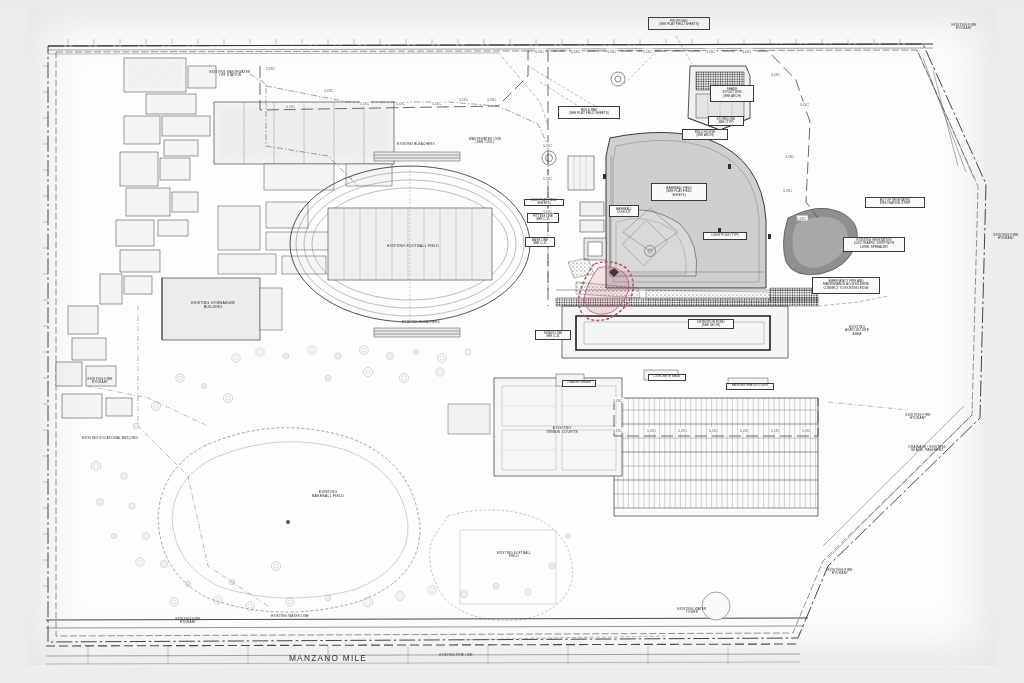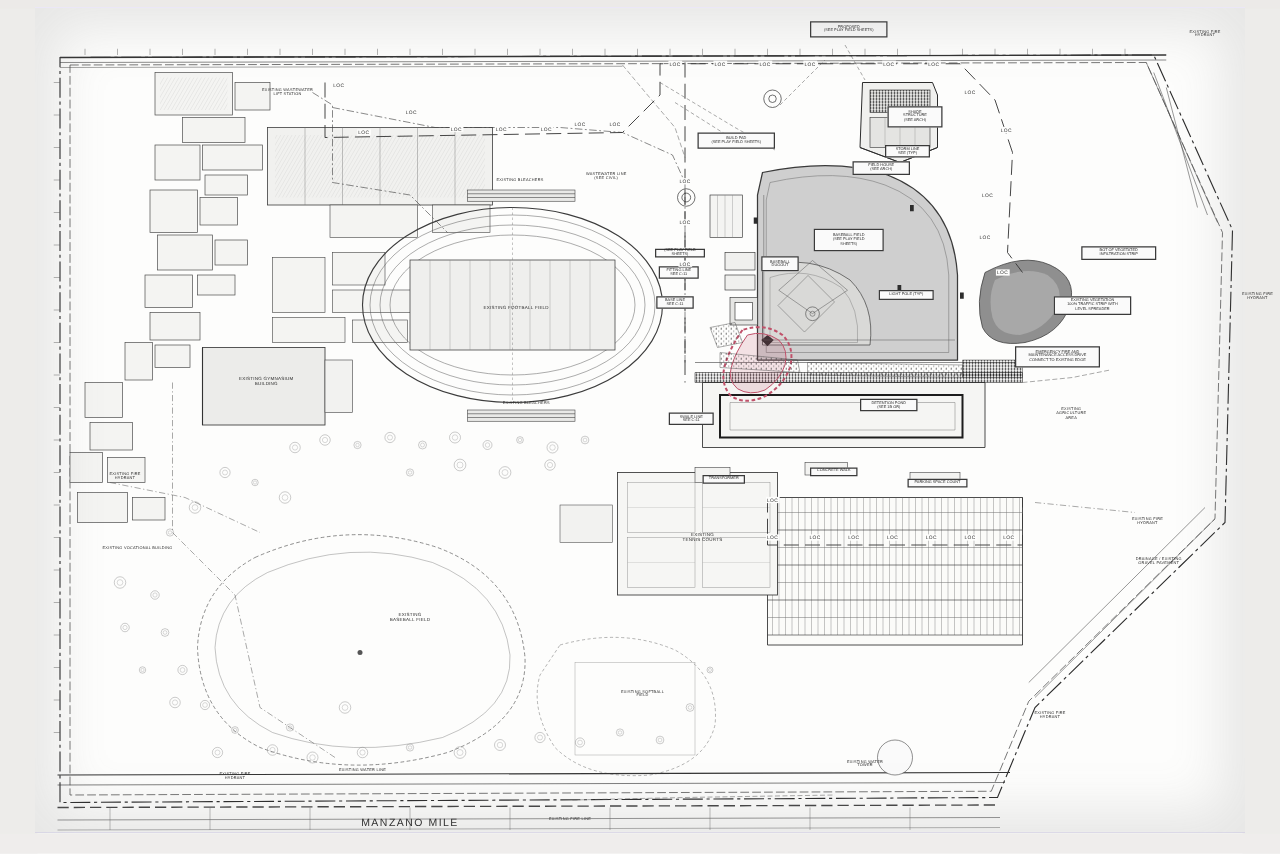--- a/index.html
+++ b/index.html
@@ -1,18 +1,18 @@
 <!DOCTYPE html>
 <html><head>
 <meta charset="utf-8">
 <style>
   html,body{margin:0;padding:0;background:#ffffff;}
   body{font-family:"Liberation Sans",sans-serif;}
   #sheet{position:relative;width:1024px;height:683px;background:#f2f2f0;overflow:hidden;}
-  #plan{position:absolute;left:28px;top:6px;width:968px;height:660px;background:#c4b5fd;}
+  #plan{position:absolute;left:28px;top:6px;width:968px;height:660px;background:#0ea5e9;}
   .lyr{position:absolute;left:0;top:0;width:968px;height:660px;overflow:visible;}
   .lbl{position:absolute;font-family:"Liberation Sans",sans-serif;color:#2a2a2a;
        letter-spacing:.2px;line-height:1.12;white-space:pre;transform-origin:left top;}
   .t3{font-size:3.1px}.t35{font-size:3.6px}.t8{font-size:8.4px}
   .ctr{text-align:center;transform:translateX(-50%);}
   .box{position:absolute;border:.55px solid #3a3a3a;background:#fafafa;
        display:flex;align-items:center;justify-content:center;text-align:center;
        color:#2b2b2b;line-height:1.1;padding:.6px 1.4px;box-sizing:border-box;}
   .loc{position:absolute;font-size:3.9px;color:#333;background:#fdfdfc;padding:0 .8px;
        transform:translate(-50%,-50%);letter-spacing:.3px;}

